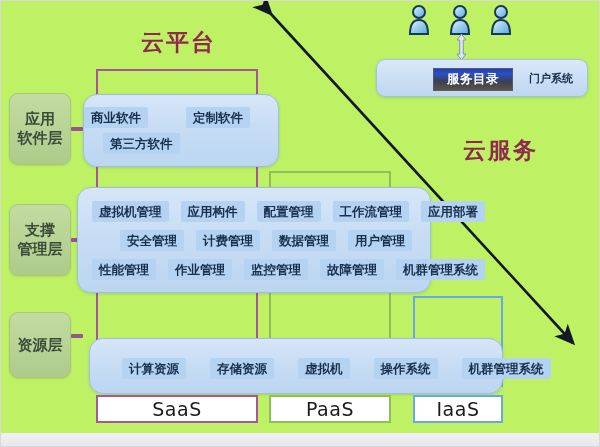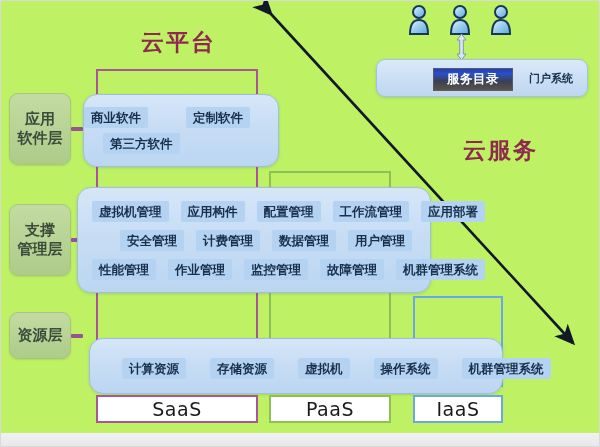--- a/index.html
+++ b/index.html
@@ -30,21 +30,21 @@
 
   
   .layerlabel{position:absolute;box-sizing:border-box;
     background:linear-gradient(180deg,#c3dba2 0%,#b7d394 55%,#aecb8a 100%);
     border:1px solid #a6c67f;border-radius:9px;
     display:flex;flex-direction:column;align-items:center;justify-content:center;
     color:#3b4a3b;font-size:15px;line-height:19px;font-weight:bold;
     box-shadow:0 1px 2px rgba(0,0,0,.10);}
   #lay-app{left:8px;top:92px;width:62px;height:72px;}
   #lay-mgmt{left:8px;top:203px;width:62px;height:72px;}
-  #lay-res{left:8px;top:311px;width:62px;height:47px;}
+  #lay-res{left:8px;top:311px;width:62px;height:66px;}
   .layerlabel span{display:block;}
 
   
   .stub{position:absolute;height:4px;width:12px;background:#9b5390;border-radius:1px;}
   #stub1{left:70px;top:126px;}
   #stub2{left:70px;top:237px;}
   #stub3{left:70px;top:333px;}
 
   
   .panel{position:absolute;box-sizing:border-box;

